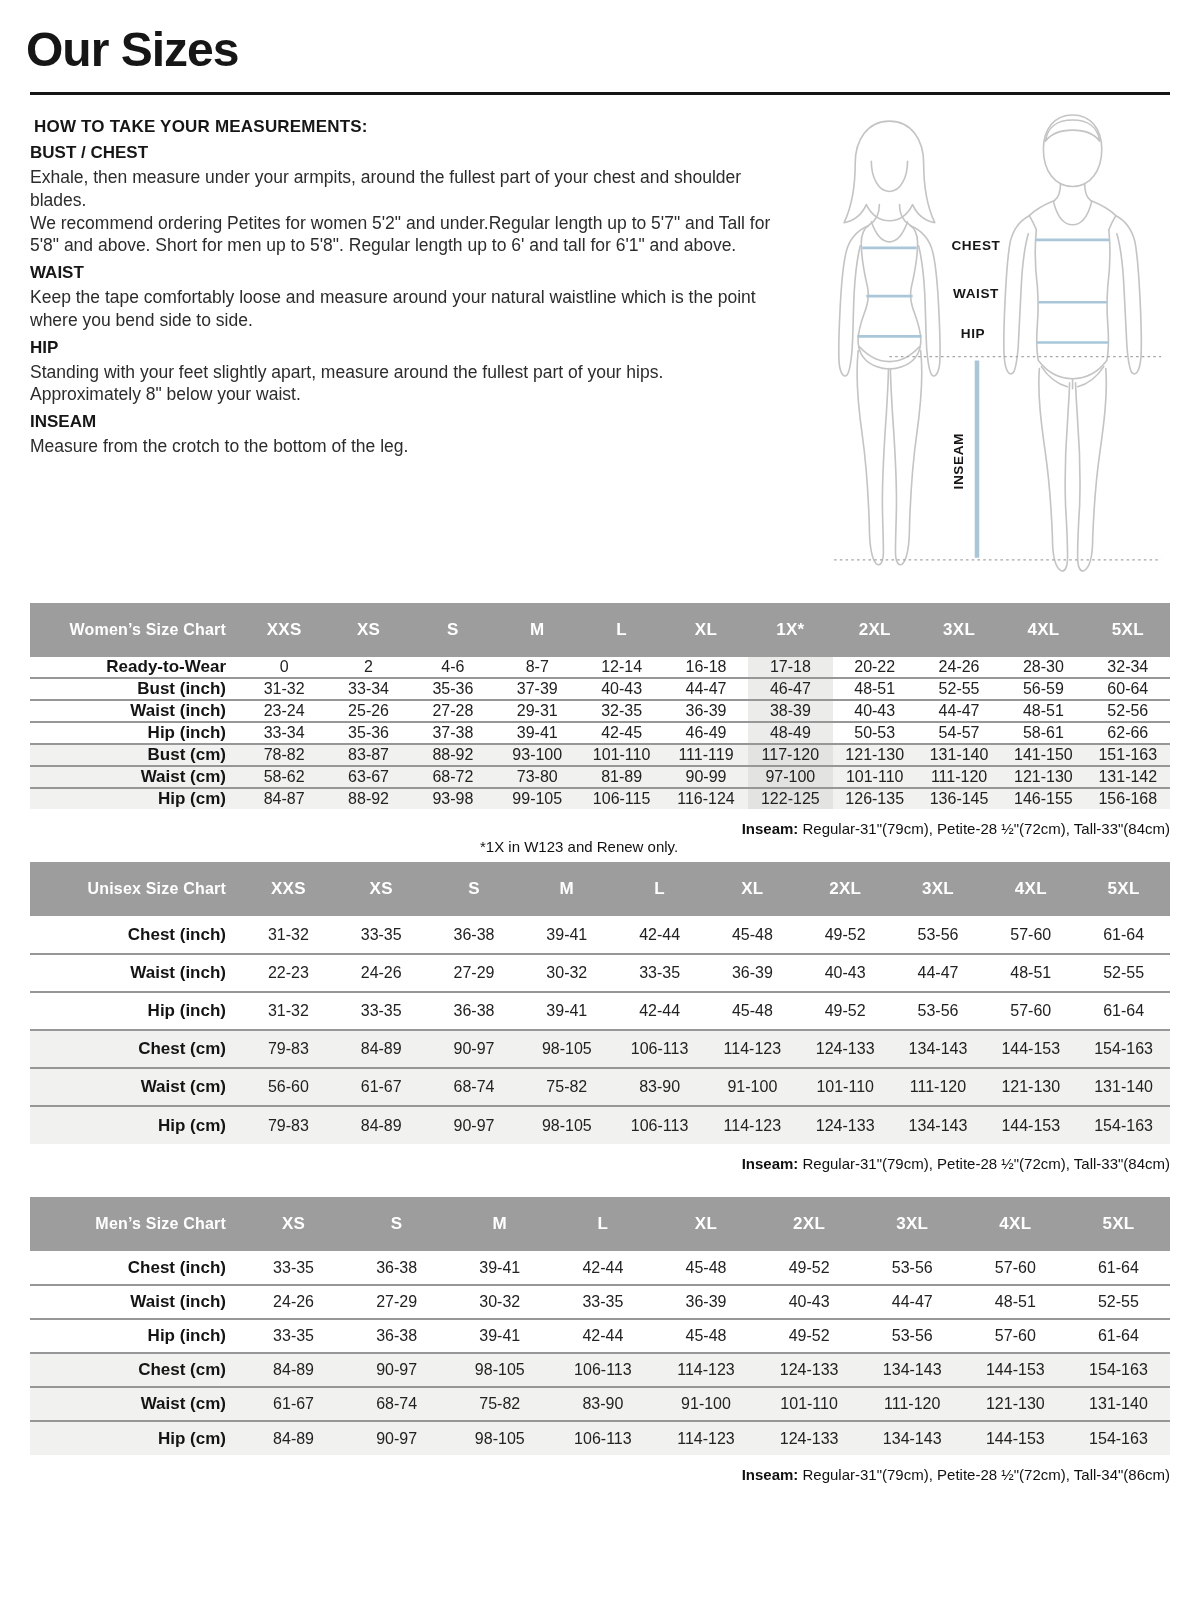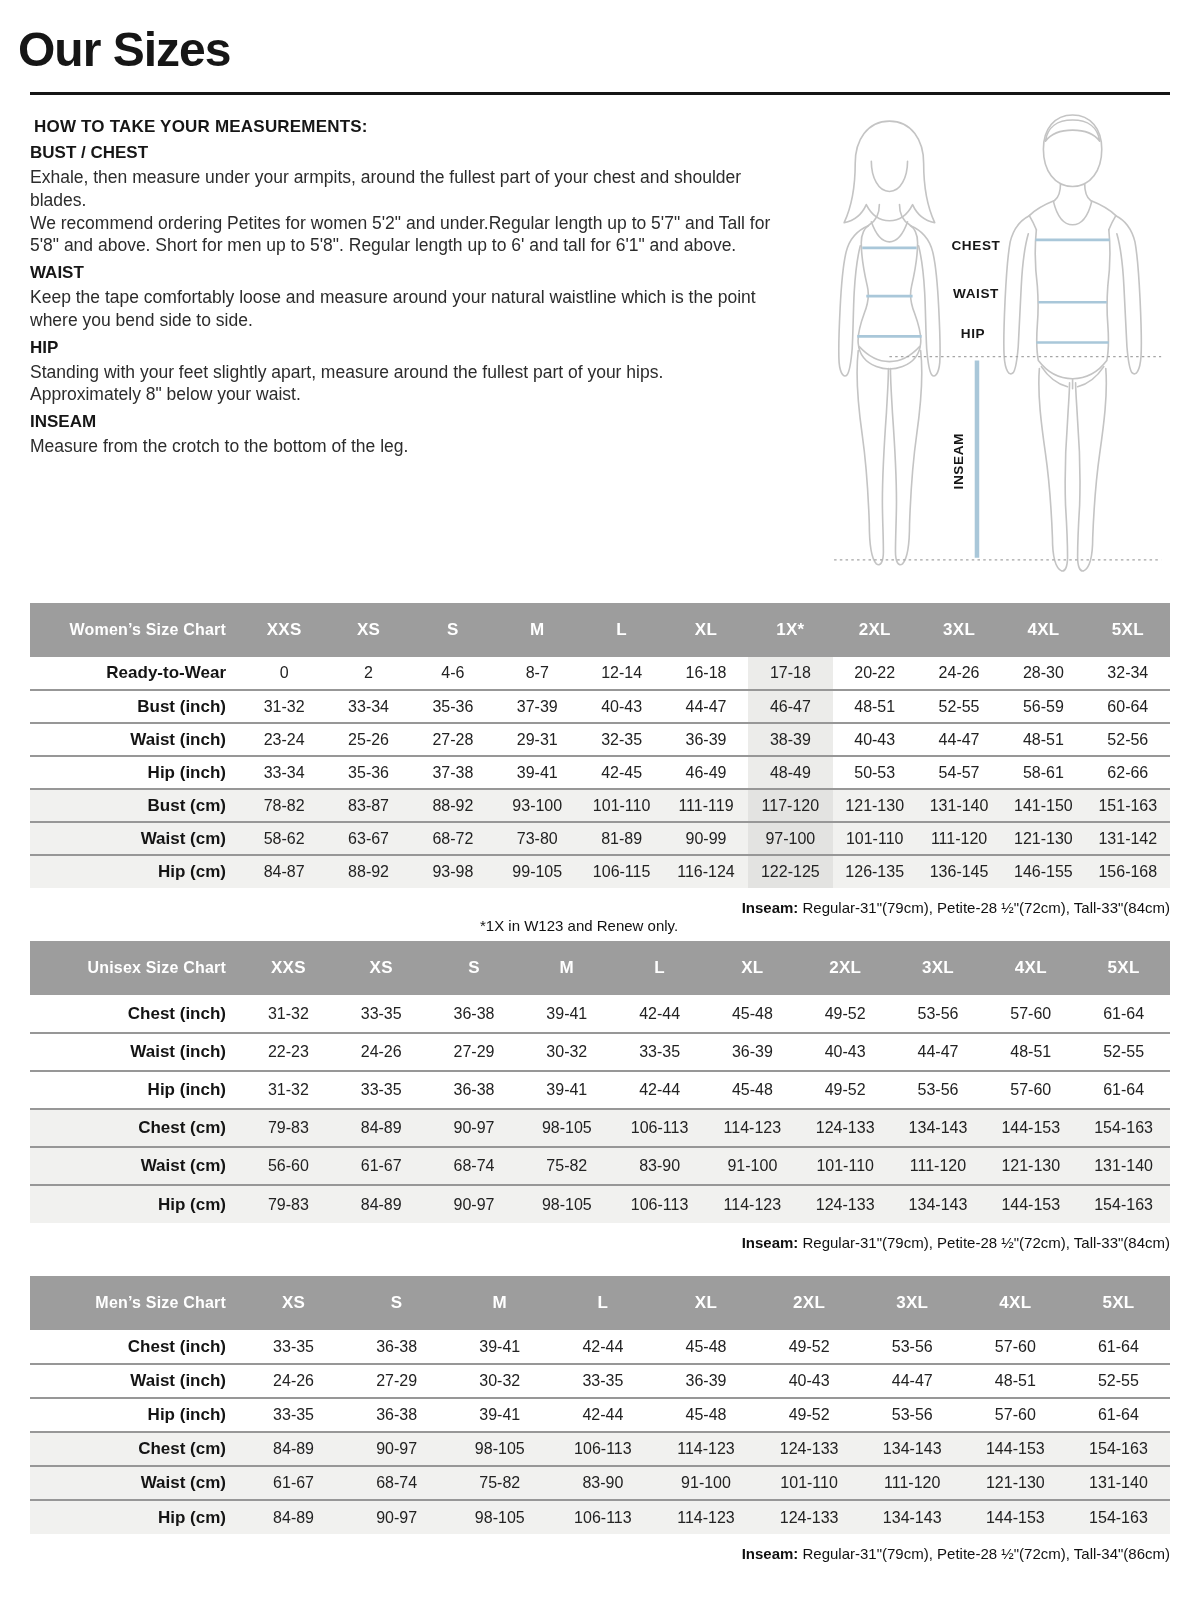--- a/index.html
+++ b/index.html
@@ -1,21 +1,21 @@
 <!DOCTYPE html>
 <html style="--header_bg: #9d9d9d; --header_text: #ffffff; --shaded_row: #f1f1ef; --highlight_col: #ececea; --highlight_col_shaded: #e3e3e1; --row_line: #979797; --measure_line: #a9c7d9; --figure_line: #c4c4c4; --text: #1d1d1d;"><head>
 <meta charset="utf-8">
 <style>
   html,body{margin:0;padding:0;}
   body{
     width:1200px;height:1600px;overflow:hidden;background:#ffffff;
     font-family:"Liberation Sans", sans-serif;color:var(--text,#1d1d1d);
     position:relative;
   }
-  .masthead{padding:22px 18px 0;}
+  .masthead{padding:22px 26px 0;}
   .masthead h1{font-size:48px;font-weight:800;letter-spacing:-1px;margin:0;color:#161616;}
   .rule{height:3px;background:#161616;margin:15px 30px 0;}
 
   
   .top{display:flex;padding:14px 30px 0;align-items:flex-start;}
   .info{width:748px;}
   .info h2{font-size:17px;margin:8px 4px 0;color:#161616;letter-spacing:.2px;}
   .ms h3{font-size:17px;margin:6px 0 3px;color:#161616;}
   .ms p{font-size:17.5px;line-height:1.3;margin:0;color:#2c2c2c;}
   .figure{margin-left:auto;width:380px;height:478px;}
@@ -37,21 +37,21 @@
     font-weight:bold;font-size:17px;height:54px;letter-spacing:.3px;
   }
   table.size-table thead th.tbl-title{text-align:right;padding-right:16px;font-size:16px;width:196px;letter-spacing:.2px;}
   table.size-table tbody th.row-label{text-align:right;padding-right:16px;font-weight:bold;font-size:17px;color:#141414;}
   table.size-table tbody td{font-size:16px;color:#222222;}
   table.size-table tbody tr{border-bottom:2px solid var(--row_line,#979797);}
   table.size-table tbody tr:last-child{border-bottom:none;}
   tr.shaded th,tr.shaded td{background:var(--shaded_row,#f1f1ef);}
   table.size-table tbody td.hl{background:var(--highlight_col,#ececea);}
   table.size-table tbody tr.shaded td.hl{background:var(--highlight_col_shaded,#e3e3e1);}
-  .tbl-0 tbody tr{height:33px;}
+  .tbl-0 tbody tr{height:21px;}
   .tbl-1 tbody tr{height:38px;}
   .tbl-2 tbody tr{height:34px;}
   .footnotes{position:relative;height:28px;margin-top:9px;font-size:15px;color:#111111;}
   .fn-left{position:absolute;left:450px;top:20px;}
   .fn-right{position:absolute;right:0;top:2px;}
   .fn-right b{font-weight:bold;}
 </style>
 </head>
 <body>
 

